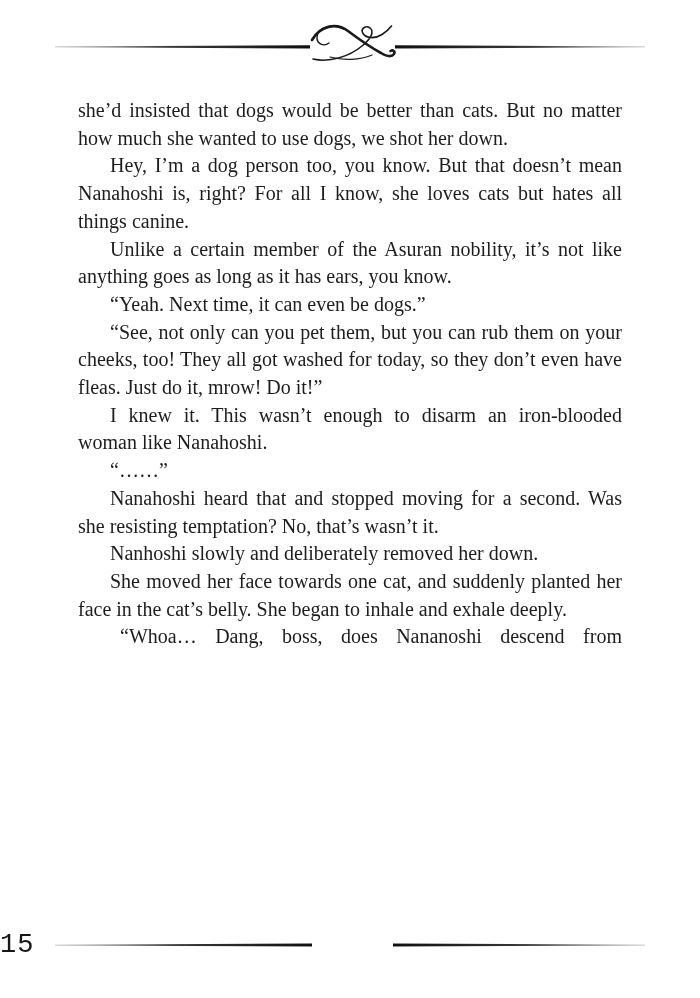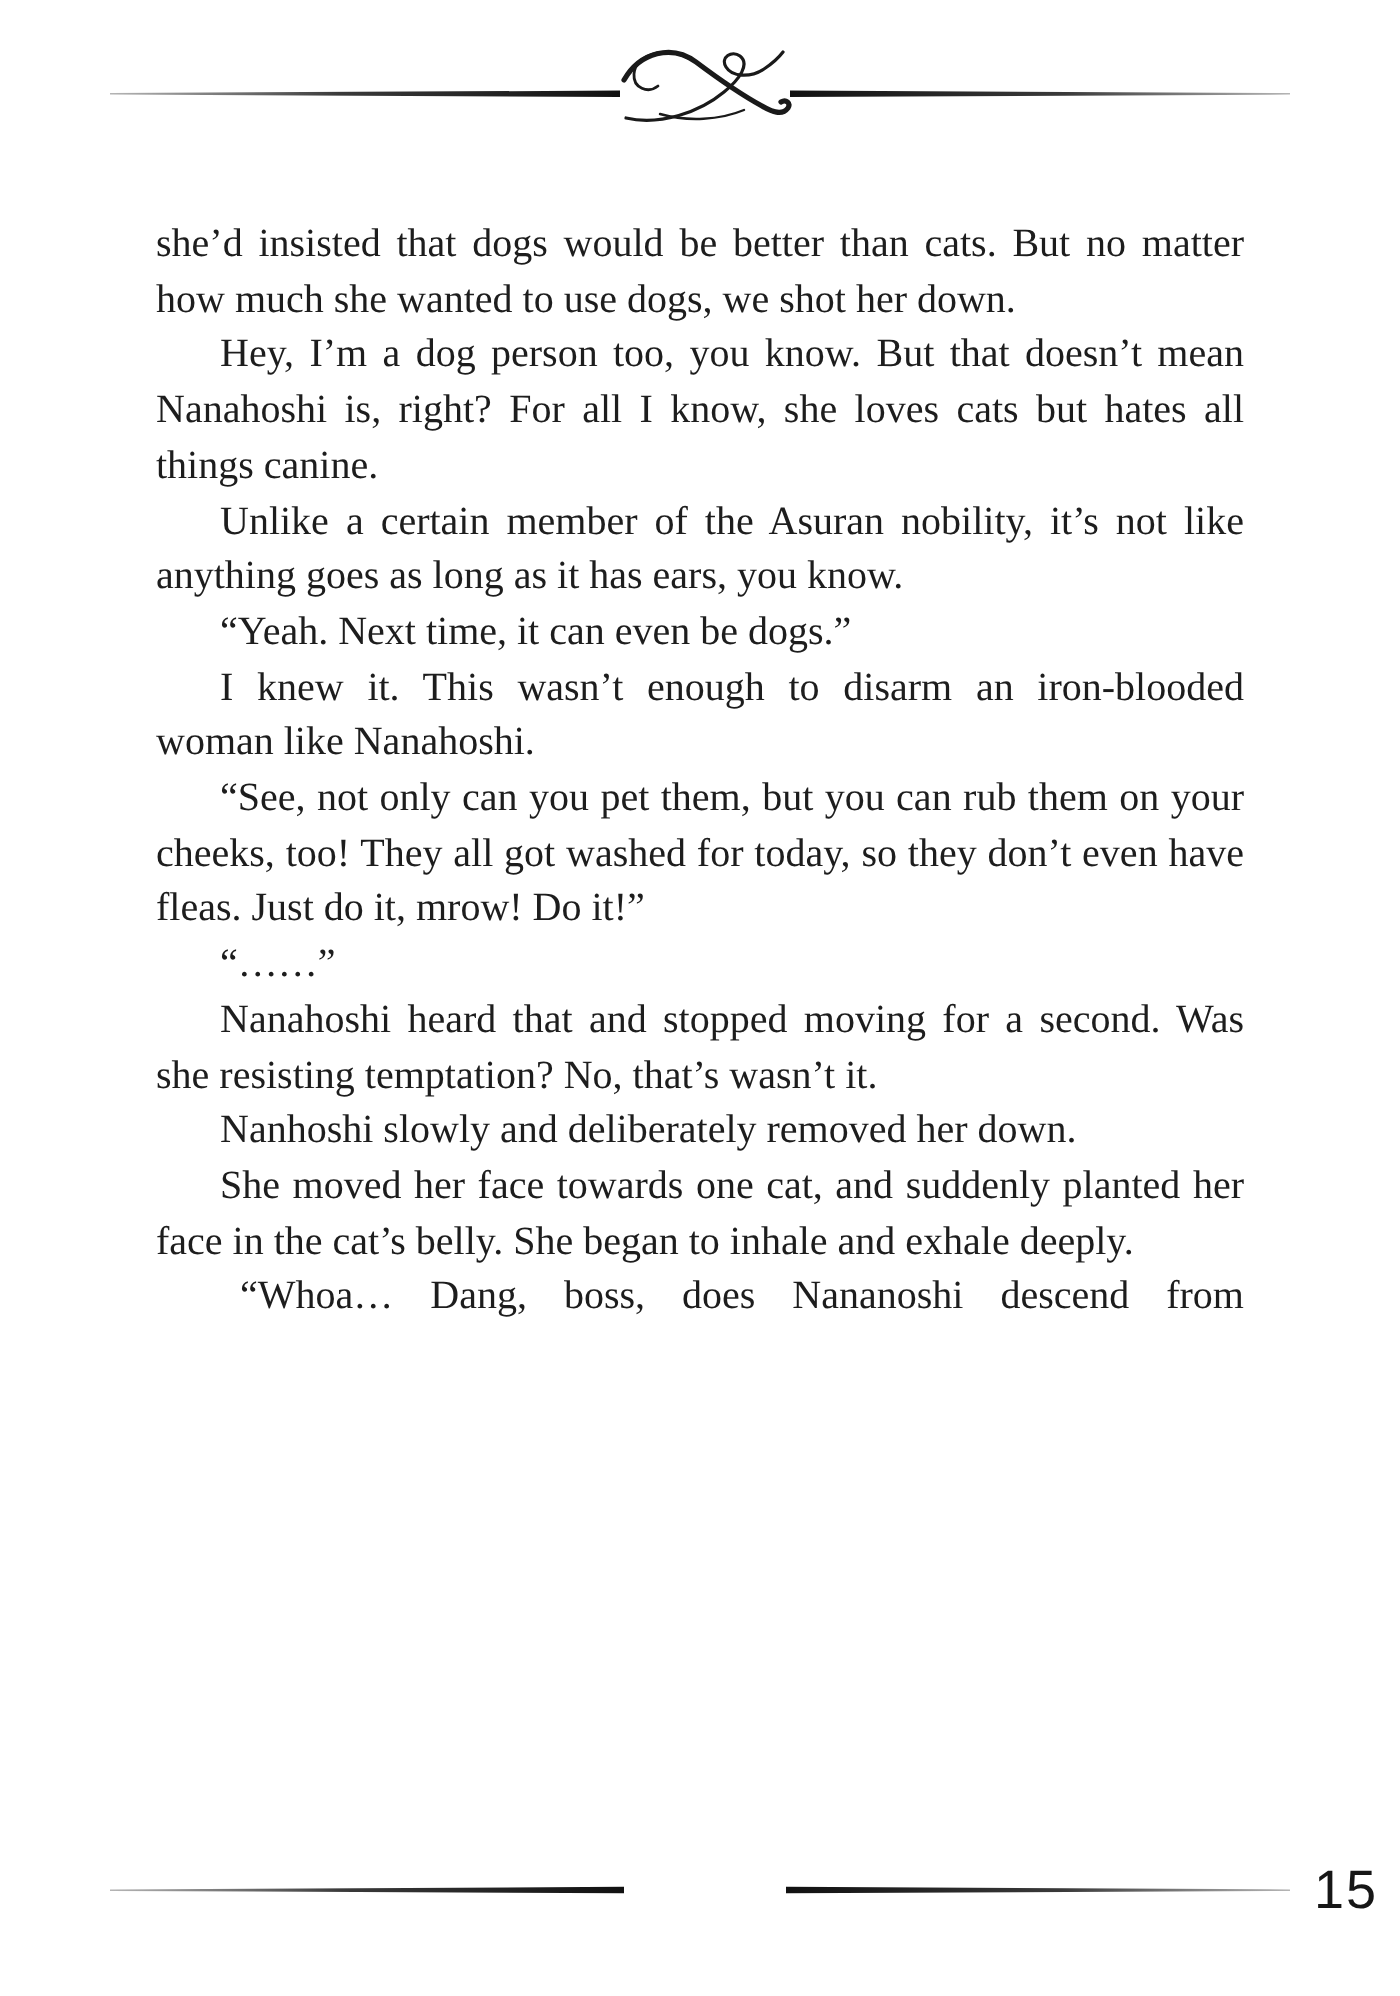--- a/index.html
+++ b/index.html
@@ -26,21 +26,21 @@
     color: #1d1d1d;
     font-size: 20px;
     line-height: 27.7px;
     text-align: justify;
   }
   .body-text p {
     margin: 0;
     padding: 0;
     text-indent: 32px;
   }
-  .body-text p.continuation { text-indent: 0; margin-top: 12px; }
+  .body-text p.continuation { text-indent: 0; }
   .body-text p.wide-indent {
     text-indent: 42px;
     text-align-last: justify;
   }
   .page-footer {
     position: absolute;
     left: 0;
     top: 928px;
     width: 700px;
     height: 34px;
@@ -50,22 +50,22 @@
     left: 50px;
     top: 6px;
     width: 600px;
     height: 22px;
   }
   .page-number {
     position: absolute;
     left: 0;
     top: 2px;
     width: 689px;
-    text-align: right;
-    font-family: Liberation Sans, sans-serif;
+    text-align: left;
+    font-family: Liberation Mono, monospace;
     font-size: 27px;
     color: #161616;
     letter-spacing: 1px;
   }
 </style>
 </head>
 <body>
 
 <div class="page">
 
@@ -92,22 +92,22 @@
         <path d="M 280 35 C 294 39, 310 38, 322 33" stroke-width="1.2"></path>
       </g>
     </svg>
   </div>
 
   <main class="body-text">
     <p class="continuation">she’d insisted that dogs would be better than cats. But no matter how much she wanted to use dogs, we shot her down.</p>
     <p>Hey, I’m a dog person too, you know. But that doesn’t mean Nanahoshi is, right? For all I know, she loves cats but hates all things canine.</p>
     <p>Unlike a certain member of the Asuran nobility, it’s not like anything goes as long as it has ears, you know.</p>
     <p>“Yeah. Next time, it can even be dogs.”</p>
+    <p>“See, not only can you pet them, but you can rub them on your cheeks, too! They all got washed for today, so they don’t even have fleas. Just do it, mrow! Do it!”</p>
     <p>I knew it. This wasn’t enough to disarm an iron-blooded woman like Nanahoshi.</p>
-    <p>“See, not only can you pet them, but you can rub them on your cheeks, too! They all got washed for today, so they don’t even have fleas. Just do it, mrow! Do it!”</p>
     <p>“……”</p>
     <p>Nanahoshi heard that and stopped moving for a second. Was she resisting temptation? No, that’s wasn’t it.</p>
     <p>Nanhoshi slowly and deliberately removed her down.</p>
     <p>She moved her face towards one cat, and suddenly planted her face in the cat’s belly. She began to inhale and exhale deeply.</p>
     <p class="wide-indent">“Whoa… Dang, boss, does Nananoshi descend from</p>
   </main>
 
   <div class="page-footer">
     <svg class="footer-rules" width="600" height="22" viewBox="0 0 600 22">
       <defs>

